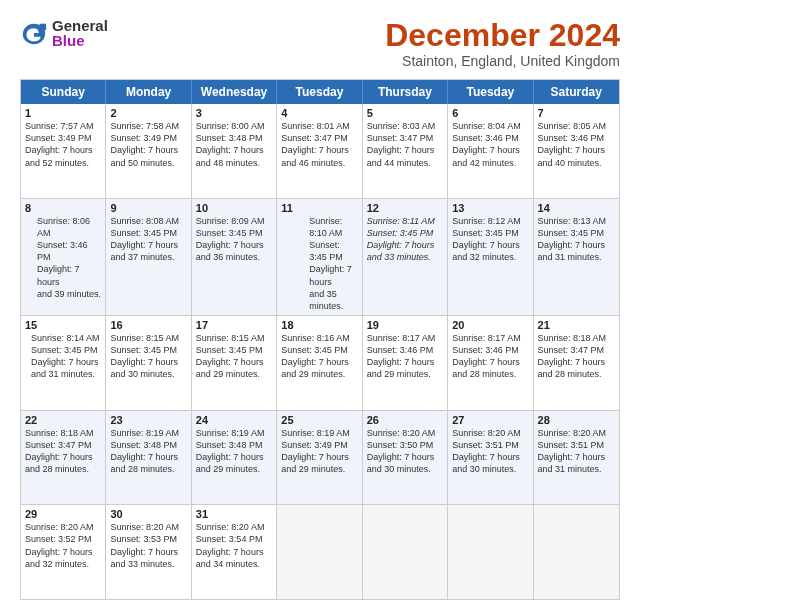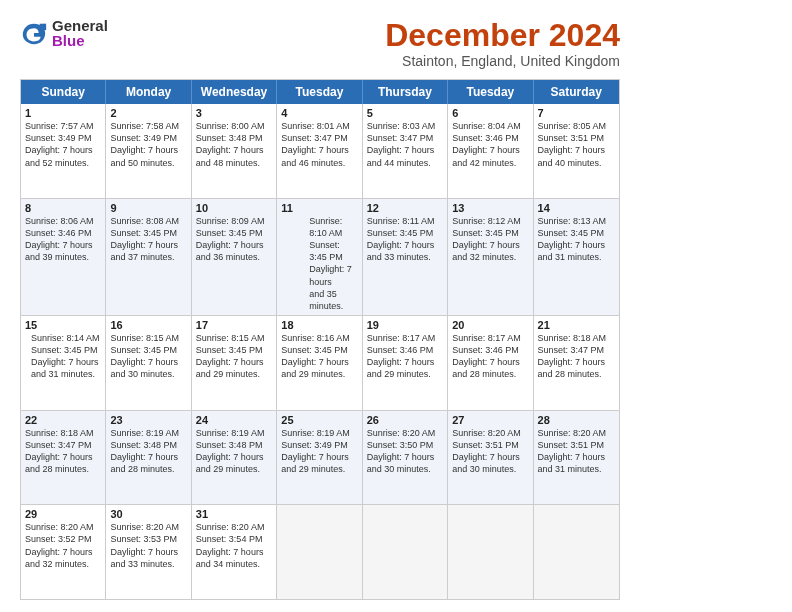--- a/index.html
+++ b/index.html
@@ -190,29 +190,29 @@
           <div class="cal-cell">
             <span class="day-num">6</span>
             <div class="cell-text" style="white-space: pre-line;">Sunrise: 8:04 AM
 Sunset: 3:46 PM
 Daylight: 7 hours
 and 42 minutes.</div>
           </div>
           <div class="cal-cell">
             <span class="day-num">7</span>
             <div class="cell-text" style="white-space: pre-line;">Sunrise: 8:05 AM
-Sunset: 3:51 PM
+Sunset: 3:46 PM
 Daylight: 7 hours
 and 40 minutes.</div>
           </div>
         </div>
         <div class="cal-row">
           <div class="cal-cell alt-row">
             <span class="day-num">8</span>
-            <div class="cell-text" style="white-space: pre-line;">Sunrise: 8:06 AM
+            <div class="cell-text" style="white-space: pre-line; margin-left: 12px;">Sunrise: 8:06 AM
 Sunset: 3:46 PM
 Daylight: 7 hours
 and 39 minutes.</div>
           </div>
           <div class="cal-cell alt-row">
             <span class="day-num">9</span>
             <div class="cell-text" style="white-space: pre-line;">Sunrise: 8:08 AM
 Sunset: 3:45 PM
 Daylight: 7 hours
 and 37 minutes.</div>
@@ -226,21 +226,21 @@
           </div>
           <div class="cal-cell alt-row">
             <span class="day-num">11</span>
             <div class="cell-text" style="white-space: pre-line; margin-left: 28px;">Sunrise: 8:10 AM
 Sunset: 3:45 PM
 Daylight: 7 hours
 and 35 minutes.</div>
           </div>
           <div class="cal-cell alt-row">
             <span class="day-num">12</span>
-            <div class="cell-text" style="white-space: pre-line;">Sunrise: 8:11 AM
+            <div class="cell-text" style="white-space: pre-line; font-style: italic;">Sunrise: 8:11 AM
 Sunset: 3:45 PM
 Daylight: 7 hours
 and 33 minutes.</div>
           </div>
           <div class="cal-cell alt-row">
             <span class="day-num">13</span>
             <div class="cell-text" style="white-space: pre-line;">Sunrise: 8:12 AM
 Sunset: 3:45 PM
 Daylight: 7 hours
 and 32 minutes.</div>

